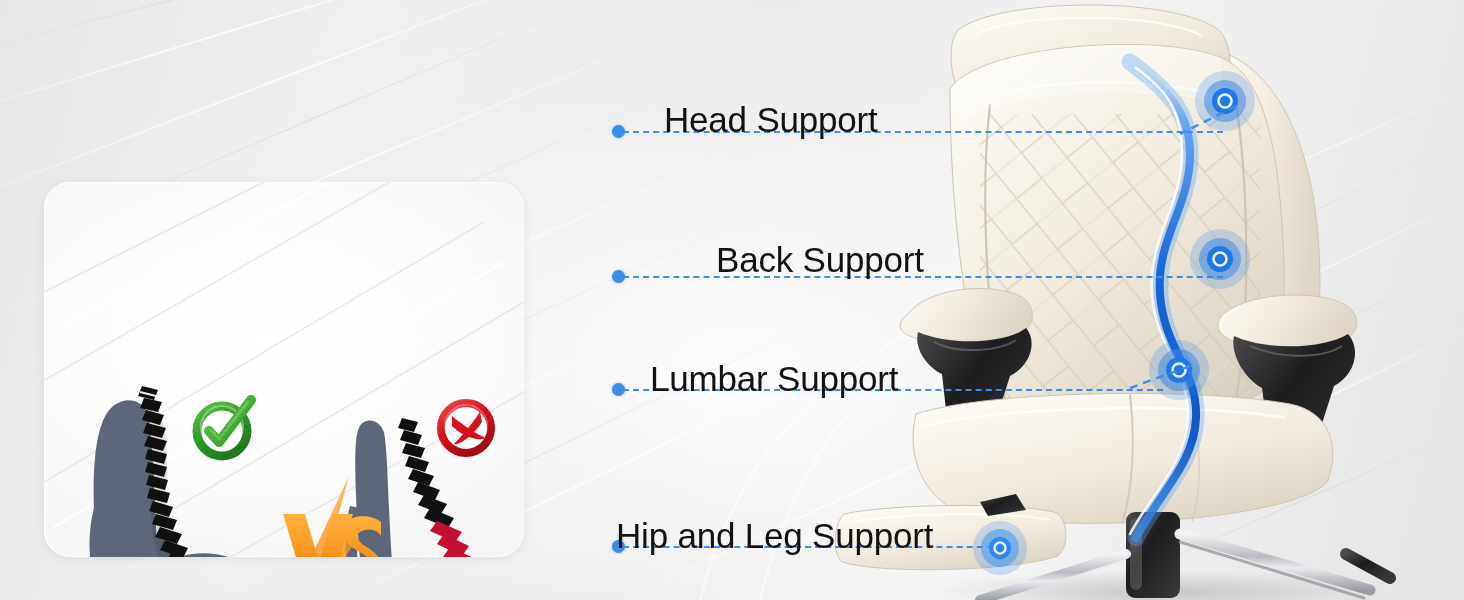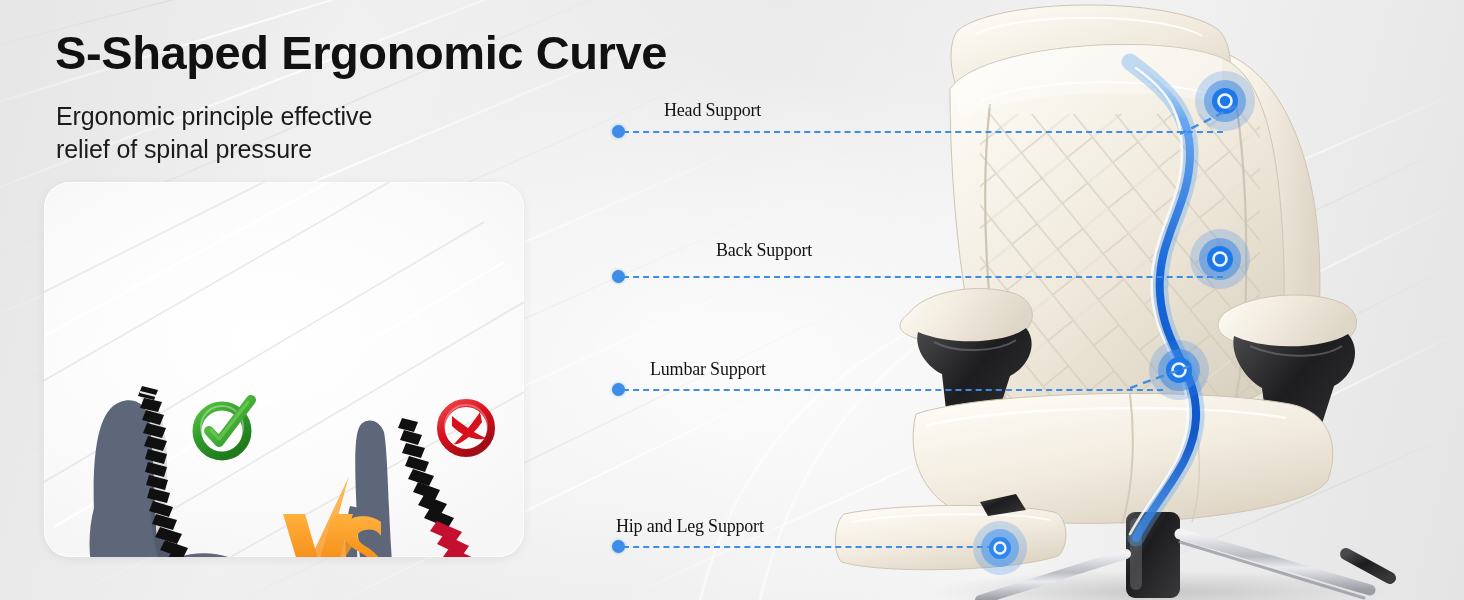--- a/index.html
+++ b/index.html
@@ -55,22 +55,22 @@
   
   .callout{position:absolute;}
   .c-dot{
     position:absolute;width:13px;height:13px;border-radius:50%;
     background:#3d8ce8;box-shadow:0 0 3px rgba(61,140,232,.55);
   }
   .c-line{
     position:absolute;height:0;border-top:2.5px dashed #3d8ce8;
   }
   .c-label{
-    position:absolute;font-size:18px;font-weight:400;color:#121212;
-    white-space:nowrap;letter-spacing:-.2px;font-family:Liberation Serif, serif;
+    position:absolute;font-size:35px;font-weight:400;color:#121212;
+    white-space:nowrap;letter-spacing:-.2px;
   }
 
   .product{position:absolute;left:830px;top:-6px;width:640px;height:612px;}
   .curve-layer{position:absolute;left:830px;top:-6px;width:640px;height:612px;pointer-events:none;}
 </style>
 </head>
 <body>
 
 <div id="stage">
 
@@ -295,23 +295,20 @@
       <span class="c-label" style="left:616px;top:516px;">Hip and Leg Support</span>
       <svg style="position:absolute;left:972px;top:520px;width:56px;height:56px;" viewBox="0 0 56 56">
         <circle cx="28" cy="28" r="27" fill="#2e7ee8" opacity=".22"></circle>
         <circle cx="28" cy="28" r="19" fill="#4a9bf2" opacity=".6"></circle>
         <circle cx="28" cy="28" r="11" fill="#2f86ec"></circle>
         <circle cx="28" cy="28" r="5.5" fill="none" stroke="#eaf3ff" stroke-width="2.4"></circle>
       </svg>
     </div>
   </div>
 
-  <div class="title">S-Shaped Ergonomic Curve</div>
-  <div class="subtitle">Ergonomic principle effective
-relief of spinal pressure</div>
 
   <div class="card">
 
     <svg class="card-streaks" viewBox="0 0 480 375" preserveAspectRatio="none">
       <g stroke="#e3e3e3" fill="none" stroke-width="1.6" stroke-opacity=".8">
         <path d="M-20 120 L300 -40"></path>
           <path d="M-20 210 L380 -20"></path>
         <path d="M0 300 L440 40"></path>
           <path d="M40 380 L480 120"></path>
         <path d="M160 390 L480 210"></path>

